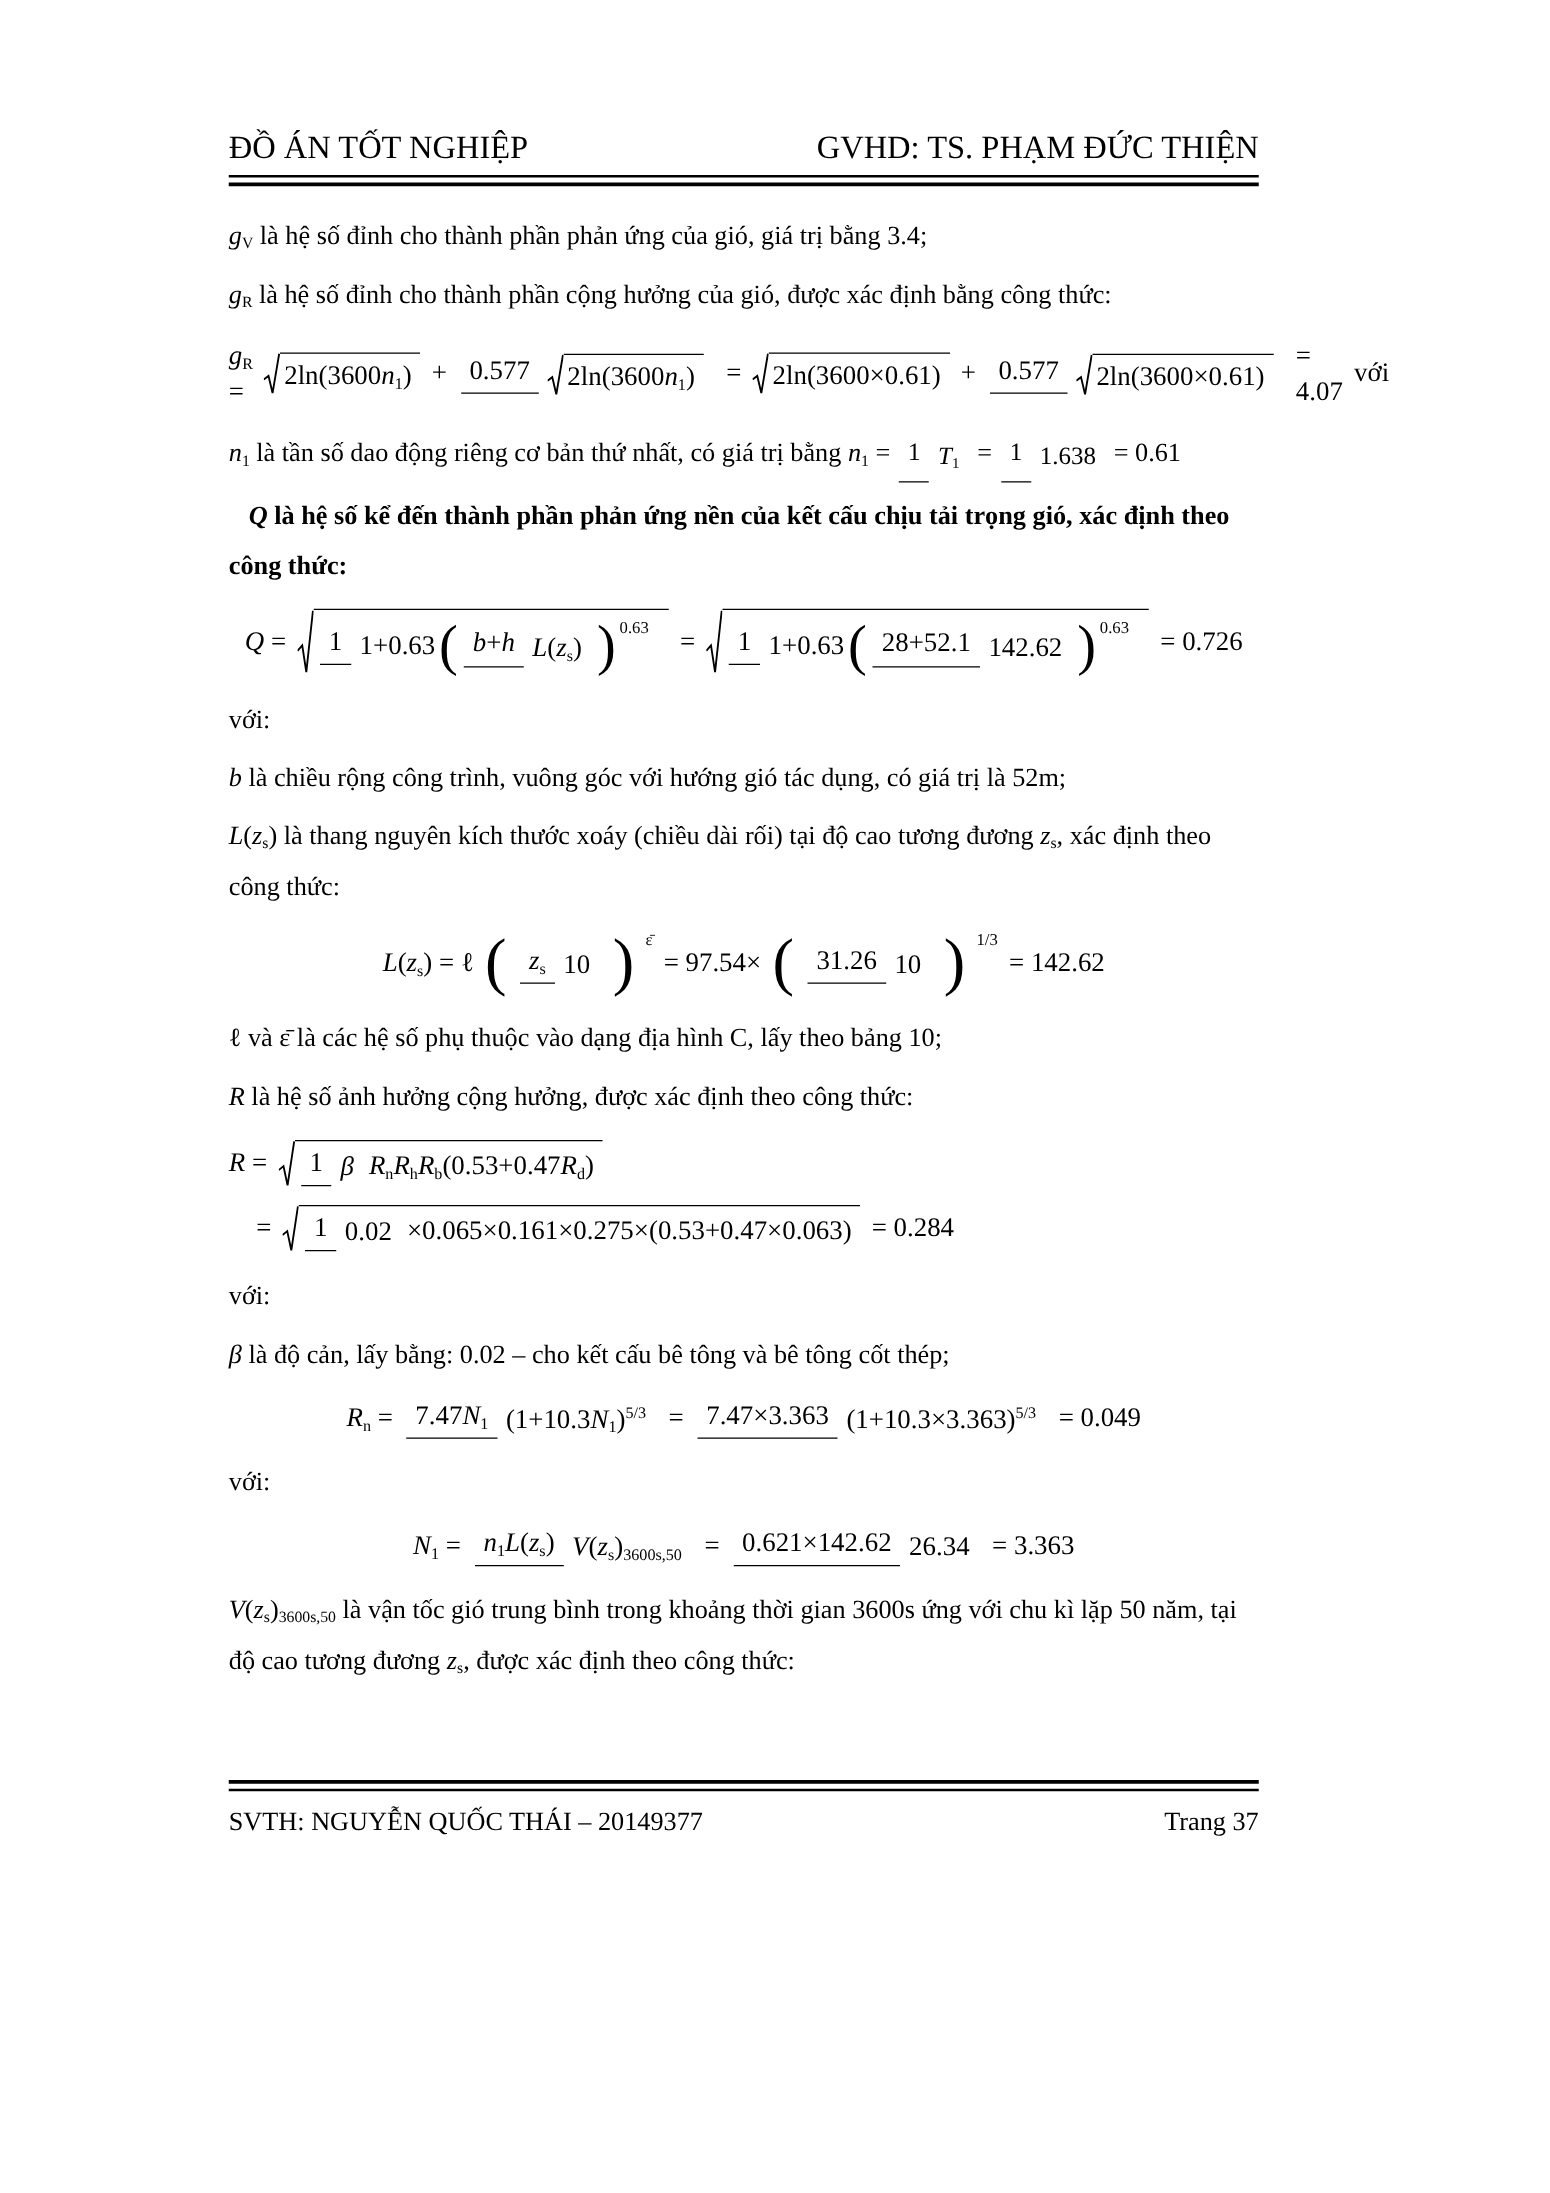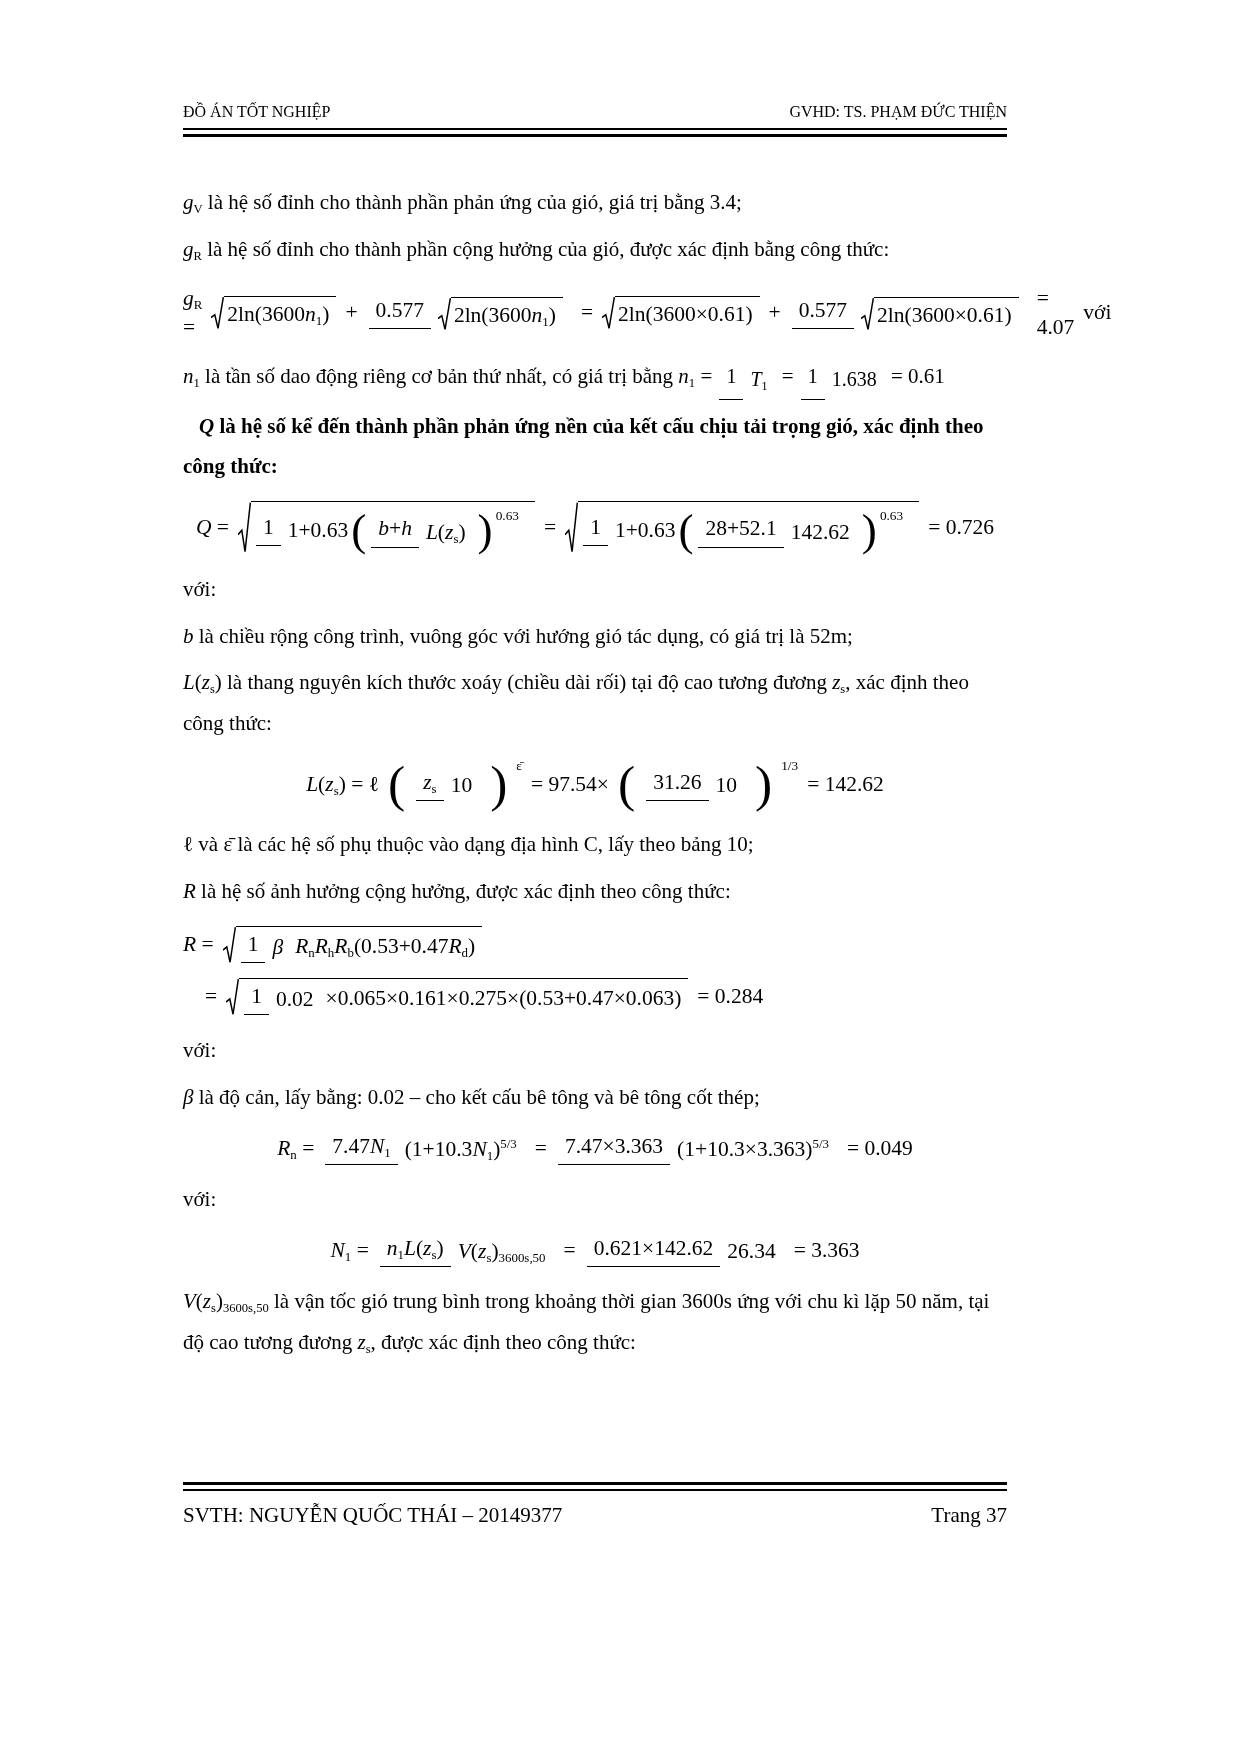--- a/index.html
+++ b/index.html
@@ -6,28 +6,28 @@
   html,body { background:#ffffff; }
   body {
     width:1240px; height:1754px;
     font-family:"Liberation Serif","DejaVu Serif",serif;
     color:#000;
   }
   .page { position:relative; width:1240px; height:1754px; background:#fff; overflow:hidden; }
   .margins { padding-left:183px; padding-right:233px; }
 
   
-  .header-row { display:flex; justify-content:space-between; padding-top:103px; font-size:16px; }
+  .header-row { display:flex; justify-content:space-between; padding-top:103px; font-size:26px; }
   .rule { margin-top:7px; height:9px; border-top:2px solid #000; border-bottom:3.5px solid #000; }
-  .footer-block { position:absolute; left:183px; right:233px; top:1482px; }
+  .footer-block { position:absolute; left:183px; right:233px; top:1424px; }
   .footer-rule { height:9px; border-top:3px solid #000; border-bottom:2px solid #000; }
   .footer-row { display:flex; justify-content:space-between; font-size:21px; margin-top:12px; }
 
   
-  .content { padding-top:39px; font-size:21px; line-height:1.95; }
+  .content { padding-top:13px; font-size:21px; line-height:1.95; }
   p.bodyline { margin:6px 0; }
   p.indent { text-indent:16px;font-weight:bold; }
   .txt { font-family:"Liberation Serif","DejaVu Serif",serif; }
 
   
   .mt i { font-style:italic; }
   sub { font-size:0.6em; line-height:0; vertical-align:-0.3em; }
   sup { font-size:0.6em; line-height:0; vertical-align:0.6em; }
   .formula { display:flex; align-items:center; gap:9px; margin:14px 0; font-size:21.5px; line-height:1.35; flex-wrap:nowrap; }
   .formula.center { justify-content:center; }

